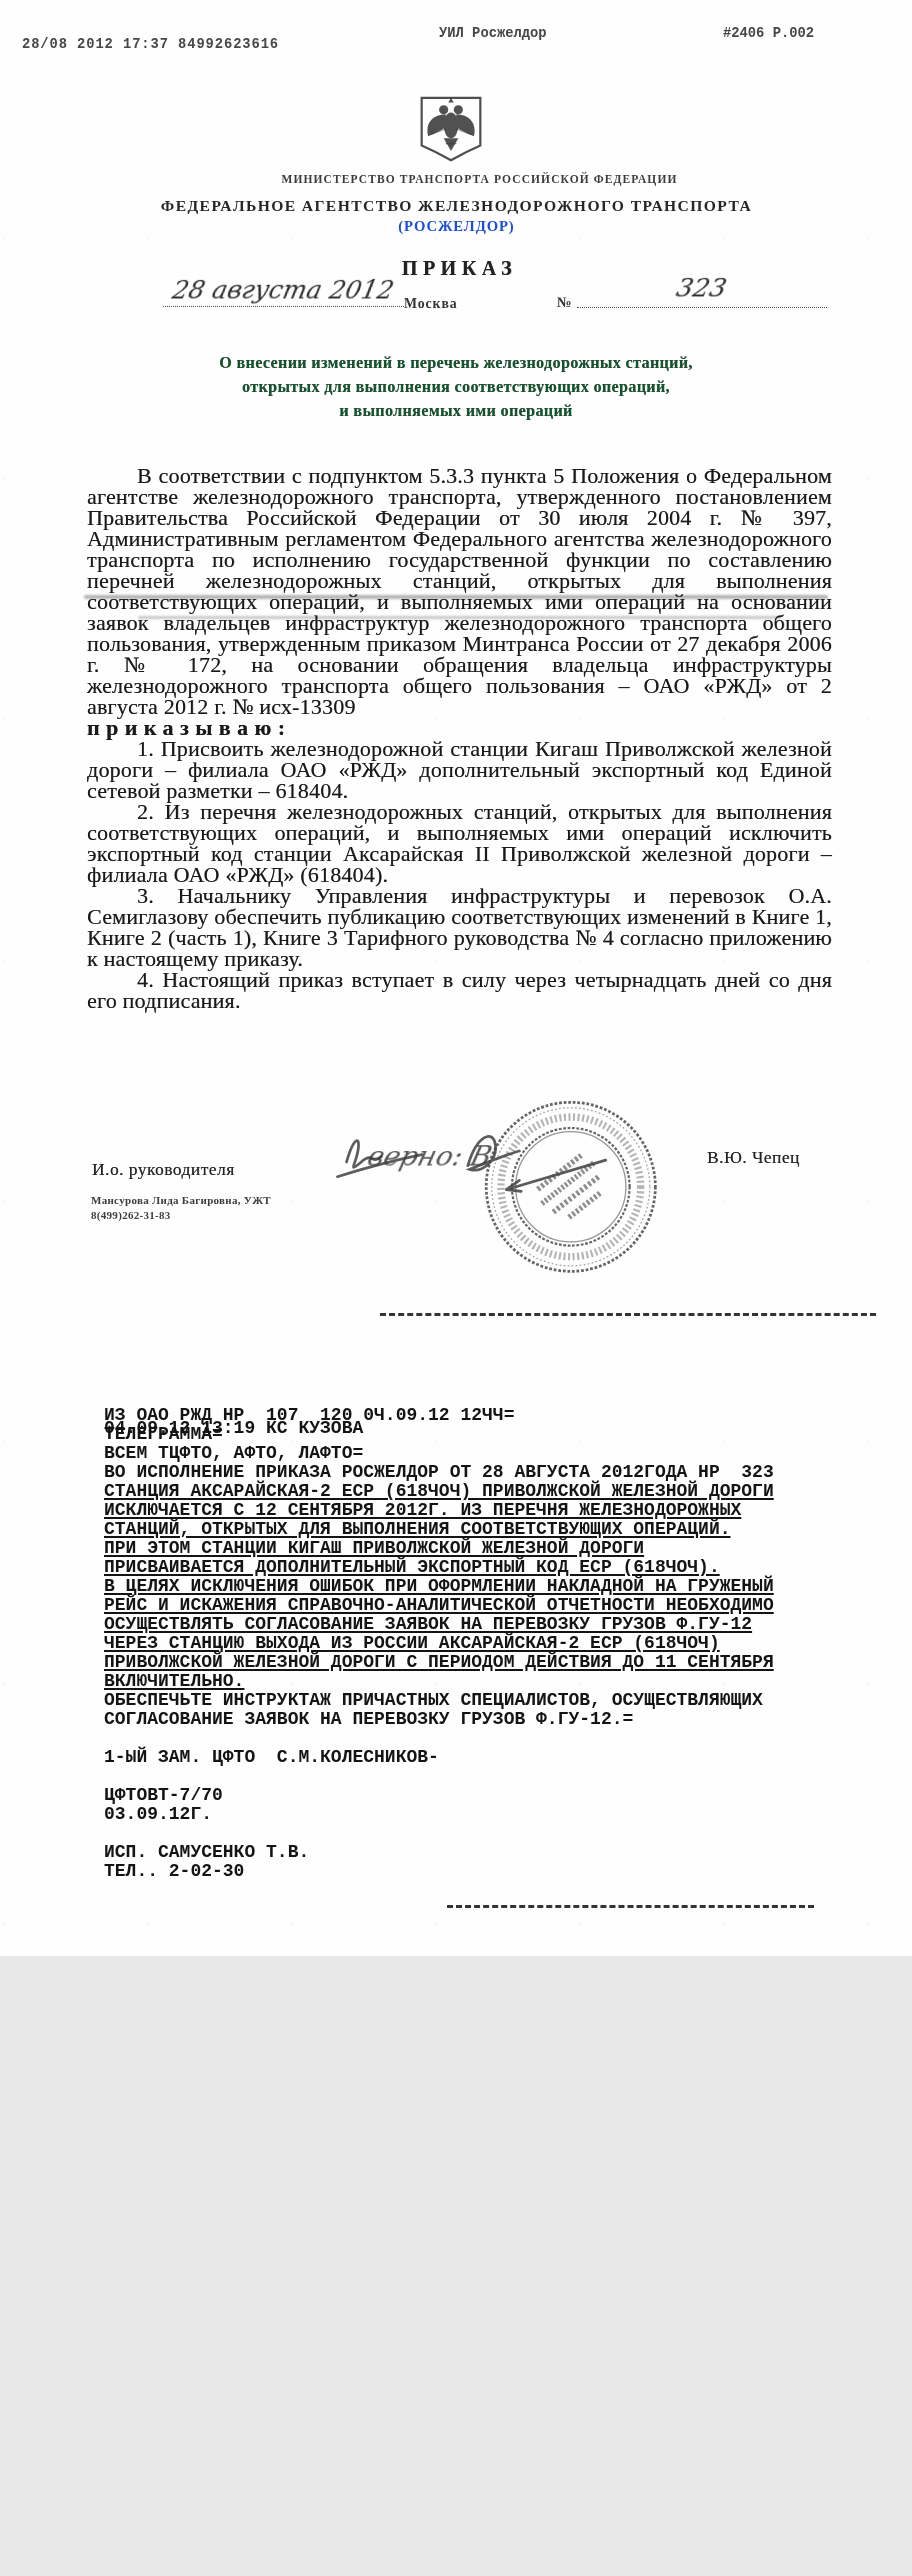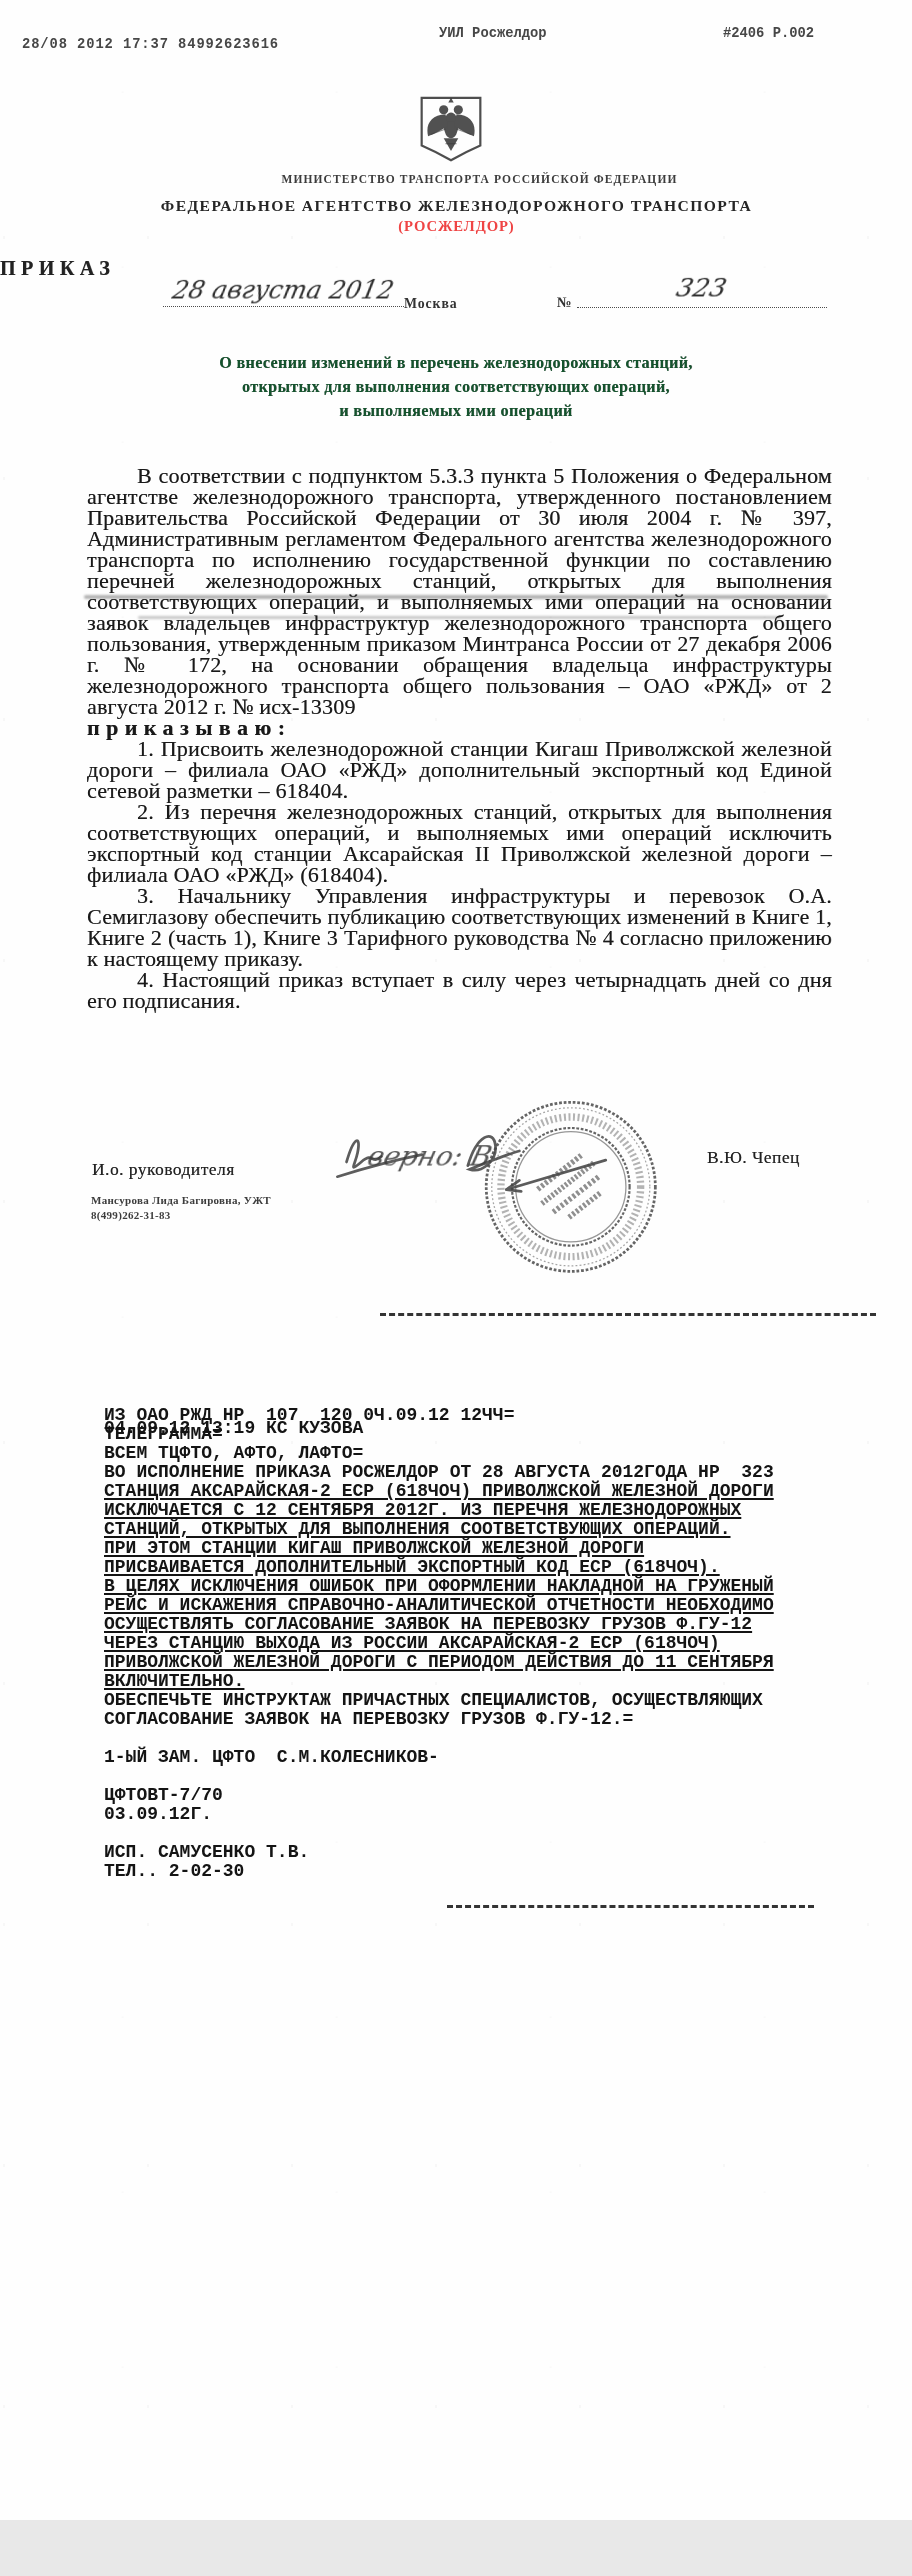--- a/index.html
+++ b/index.html
@@ -1,20 +1,20 @@
 <!DOCTYPE html>
 <html lang="ru" style="font-size:14.7px"><head>
 <meta charset="utf-8">
 <title>Росжелдор — Приказ № 323 (факс)</title>
 <style>
   * { margin:0; padding:0; box-sizing:border-box; }
   html,body { background:#e8e8e8; }
   .page{
     position:relative;
-    width:913px; height:2520px;
+    width:913px; height:1956px;
     margin:0 auto;
     background:#fefefe;
     color:#1b1b1b;
     font-family:"Liberation Serif", serif;
     overflow:hidden;
   }
   
   .page::after{
     content:""; position:absolute; inset:0; pointer-events:none;
     background-image:
@@ -35,22 +35,22 @@
   .fax-h.right{ left:723px; top:26px; }
 
   
   .emblem{ position:absolute; left:418px; top:94px; }
   .ministry{ position:absolute; left:0; right:0; top:173px; text-align:center;
              font-size:11.5px; font-weight:bold; letter-spacing:1.1px; color:#3c3c3c;
              filter:blur(0.4px); }
   .agency{ position:absolute; left:0; right:0; top:197px; text-align:center;
            font-size:15.6px; font-weight:bold; letter-spacing:1.4px; color:#262626; filter:blur(0.2px);}
   .agency2{ position:absolute; left:0; right:0; top:218px; text-align:center;
-            font-size:14.7px; font-weight:bold; letter-spacing:0.9px; color:#ef4444; filter:blur(0.2px);}
-  .prikaz{ position:absolute; left:0; right:0; top:257px; text-align:left;
+            font-size:14.7px; font-weight:bold; letter-spacing:0.9px; color:#1d4ed8; filter:blur(0.2px);}
+  .prikaz{ position:absolute; left:6px; right:0; top:257px; text-align:center;
            font-size:20px; font-weight:bold; letter-spacing:5.5px; color:#222; }
 
   
   .hw{ font-family:"DejaVu Serif", serif; font-style:italic; color:#2e2e2e;
        transform:skewX(-12deg); display:inline-block; filter:blur(0.3px); }
   .date-line{ position:absolute; left:163px; top:275px; width:241px; text-align:center;
               font-size:25px; border-bottom:1.8px dotted #4c4c4c; padding-bottom:1.8px;}
   .city{ position:absolute; left:404px; top:296px; font-size:13.8px; font-weight:bold;
          color:#333; filter:blur(0.4px); letter-spacing:0.9px;text-align:right;}
   .num-label{ position:absolute; left:557px; top:294px; font-size:14.7px; font-weight:bold; color:#333; filter:blur(0.3px);}

